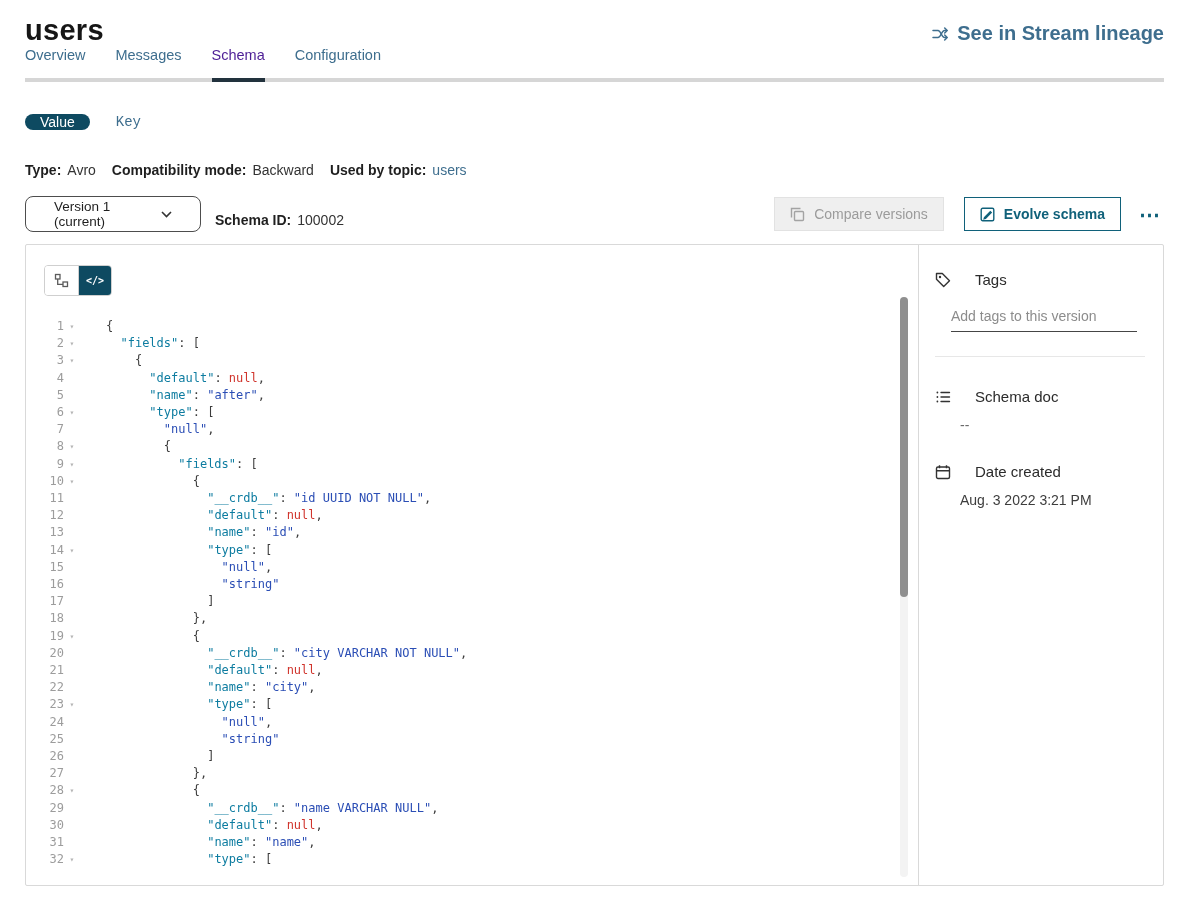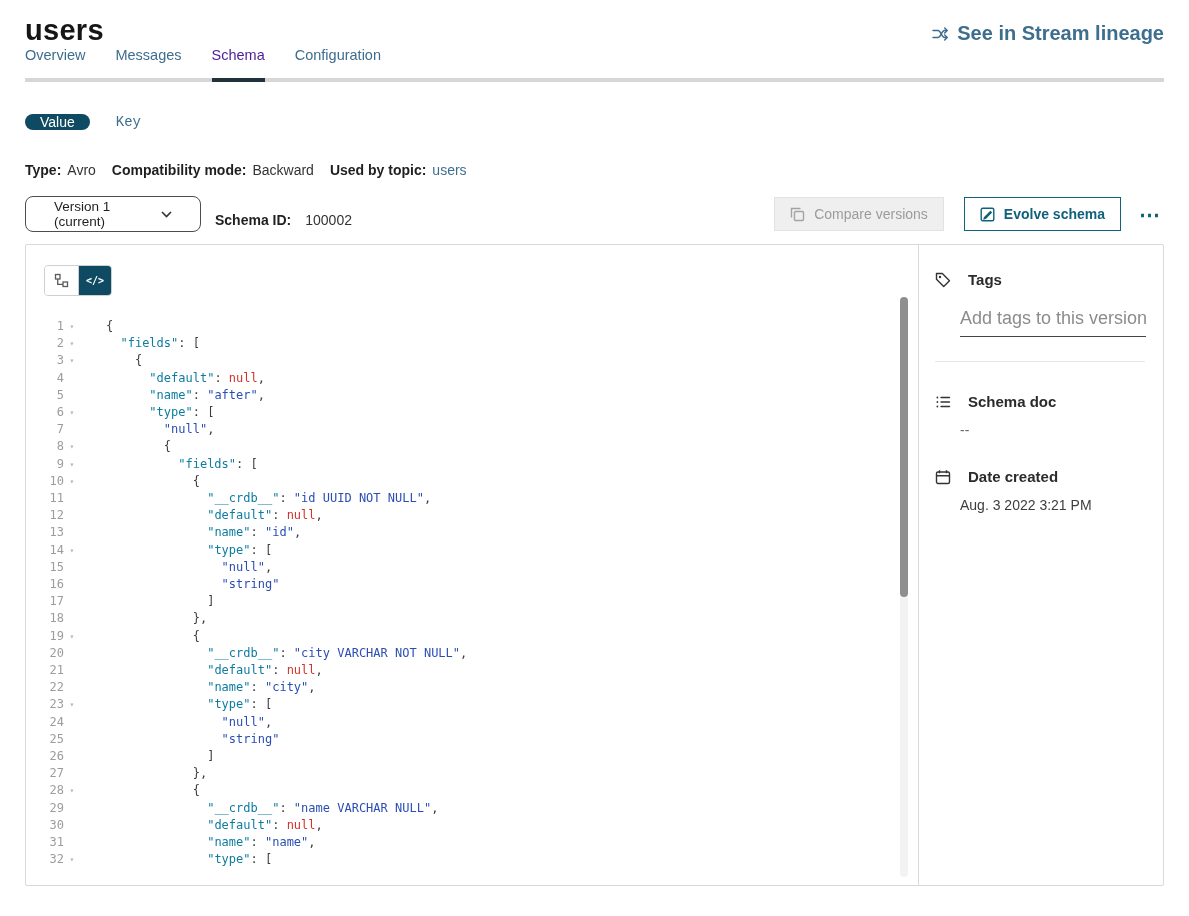--- a/index.html
+++ b/index.html
@@ -28,21 +28,21 @@
   
   .meta-row { margin-top: 32px; font-size: 14px; display: flex; gap: 16px; align-items: baseline; }
   .meta-group { display: inline-flex; gap: 6px; }
   .meta-label { font-weight: 700; color: #1f1f1f; }
   .meta-value { color: #333; }
   .meta-link { color: #3e6e8e; cursor: pointer; text-decoration: none; }
 
   
   .version-row { margin-top: 18px; display: flex; align-items: center; }
   .version-select { display: flex; justify-content: space-between; align-items: center; width: 176px; height: 36px; border: 1px solid #4d4d4d; border-radius: 8px; padding: 0 28px; font-size: 13.5px; color: #1f1f1f; cursor: pointer; background: #fff; }
-  .schema-id { margin-left: 14px; font-size: 14px; display: inline-flex; gap: 14px; margin-top: 12px; }
+  .schema-id { margin-left: 14px; font-size: 14px; display: inline-flex; gap: 6px; margin-top: 12px; }
   .spacer { flex: 1; }
   .btn { display: inline-flex; align-items: center; gap: 9px; height: 34px; padding: 0 15px; border-radius: 0; font-size: 14px; font-family: inherit; cursor: pointer; }
   .btn-disabled { background: #efefef; border: 1px solid #e2e2e2; color: #9b9b9b; cursor: default; }
   .btn-outline { background: #fff; border: 1px solid #10617a; color: #10617a; font-weight: 600; margin-left: 20px; }
   .more-btn { background: none; border: none; color: #10617a; font-size: 21px; font-weight: 700; letter-spacing: 2px; margin-left: 16px; cursor: pointer; line-height: 1; padding: 4px 2px; }
 
   
   .panel { margin-top: 12px; border: 1px solid #d9d9d9; border-radius: 2px; height: 642px; display: flex; }
   .editor-pane { flex: 1; position: relative; overflow: hidden; }
   .editor-toolbar { display: inline-flex; margin: 20px 0 0 18px; border: 1px solid #cfcfcf; border-radius: 4px; overflow: hidden; }
@@ -61,23 +61,23 @@
   .tk-s { color: #2b4eb5; }
   .tk-x { color: #d0342c; }
   .tk-p { color: #3c3c3c; }
 
   
   .vscroll { position: absolute; top: 52px; bottom: 8px; right: 10px; width: 8px; background: #f3f3f3; border-radius: 4px; }
   .vscroll .thumb { width: 8px; height: 300px; background: #8f8f8f; border-radius: 4px; }
 
   
   .side { width: 245px; border-left: 1px solid #d9d9d9; padding: 26px 18px 0 16px; }
-  .side-header { display: flex; align-items: center; gap: 17px; font-size: 15px; font-weight: 700; color: #2b2b2b; }
+  .side-header { display: flex; align-items: center; gap: 24px; font-size: 15px; font-weight: 400; color: #2b2b2b; }
   .icon { display: inline-flex; align-items: center; }
-  .tag-input { display: block; border: none; border-bottom: 1px solid #454545; outline: none; width: 186px; margin: 20px 0 0 25px; font-size: 18px; padding: 0 0 7px 0; color: #333; font-family: inherit; background: transparent; }
+  .tag-input { display: block; border: none; border-bottom: 1px solid #454545; outline: none; width: 186px; margin: 20px 0 0 16px; font-size: 14px; padding: 0 0 7px 0; color: #333; font-family: inherit; background: transparent; }
   .tag-input::placeholder { color: #8c8c8c; opacity: 1; }
   .side-divider { border: none; border-top: 1px solid #e7e7e7; margin-top: 24px; }
   .sec-gap-lg { margin-top: 31px; }
   .sec-gap-md { margin-top: 30px; }
   .side-value { margin: 12px 0 0 25px; font-size: 14px; color: #3d3d3d; }
   .side-value.muted { color: #6b6b6b; }
 </style>
 </head>
 <body>
 

